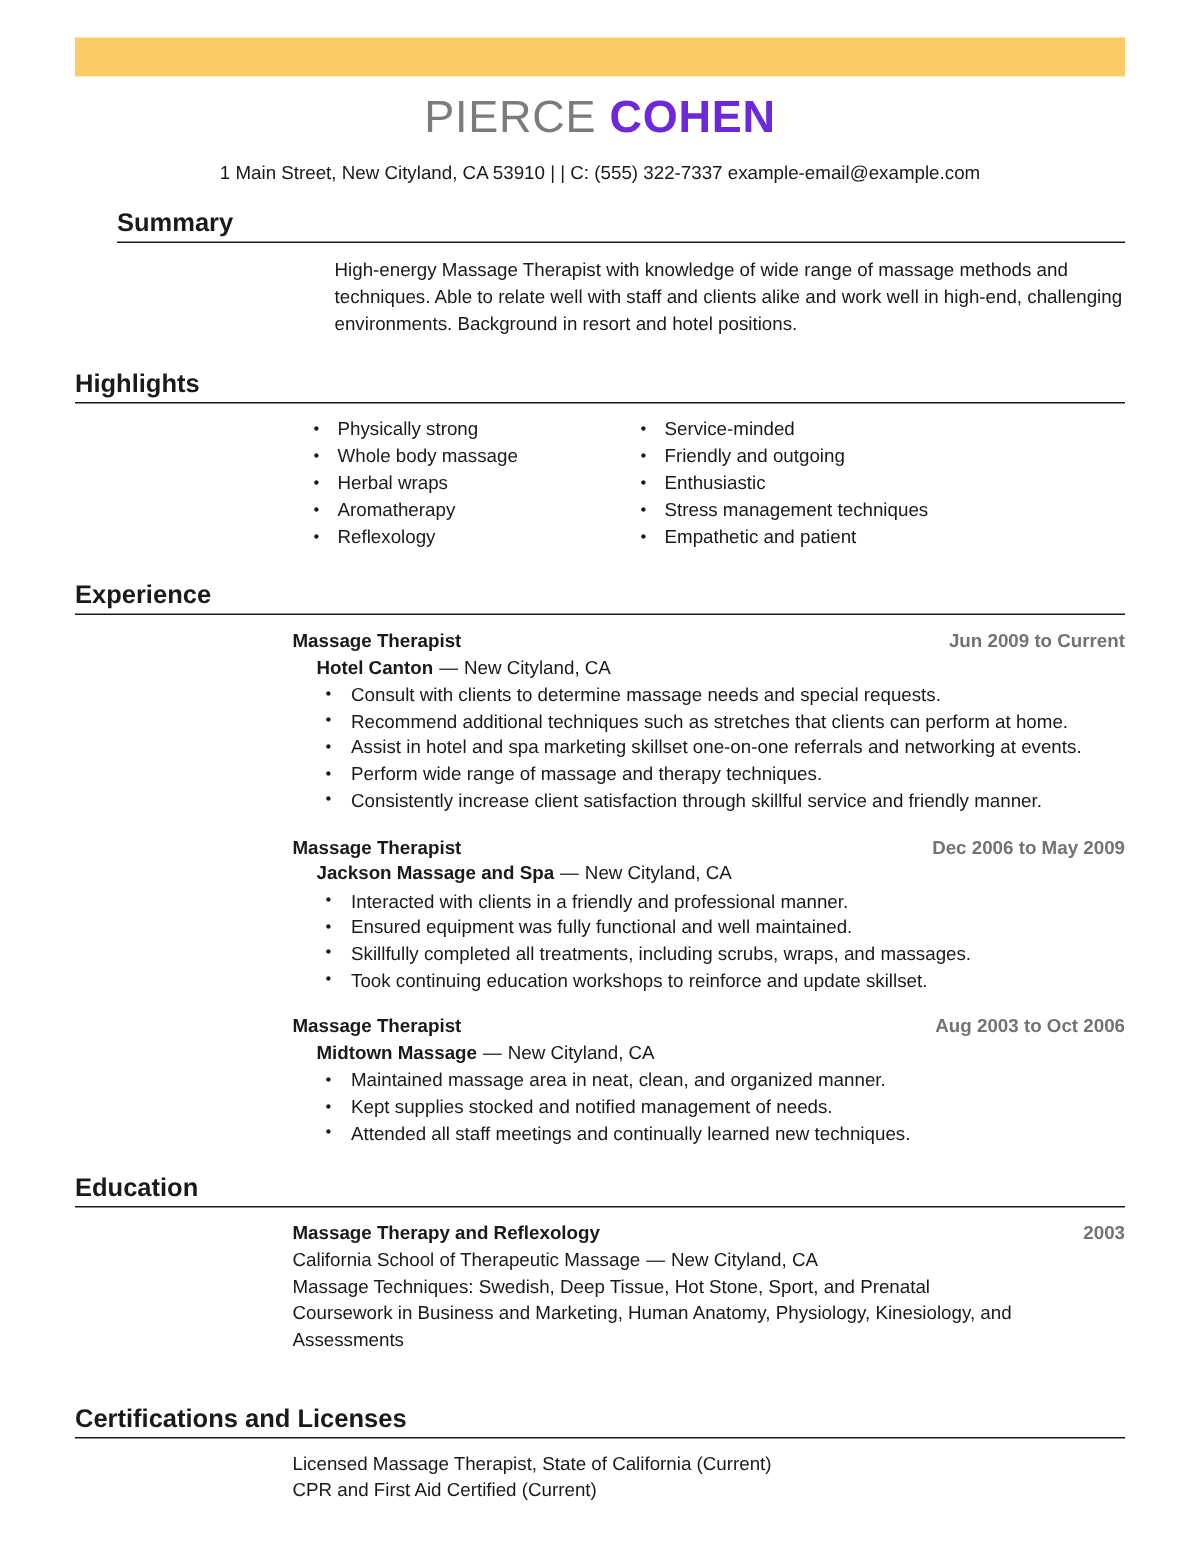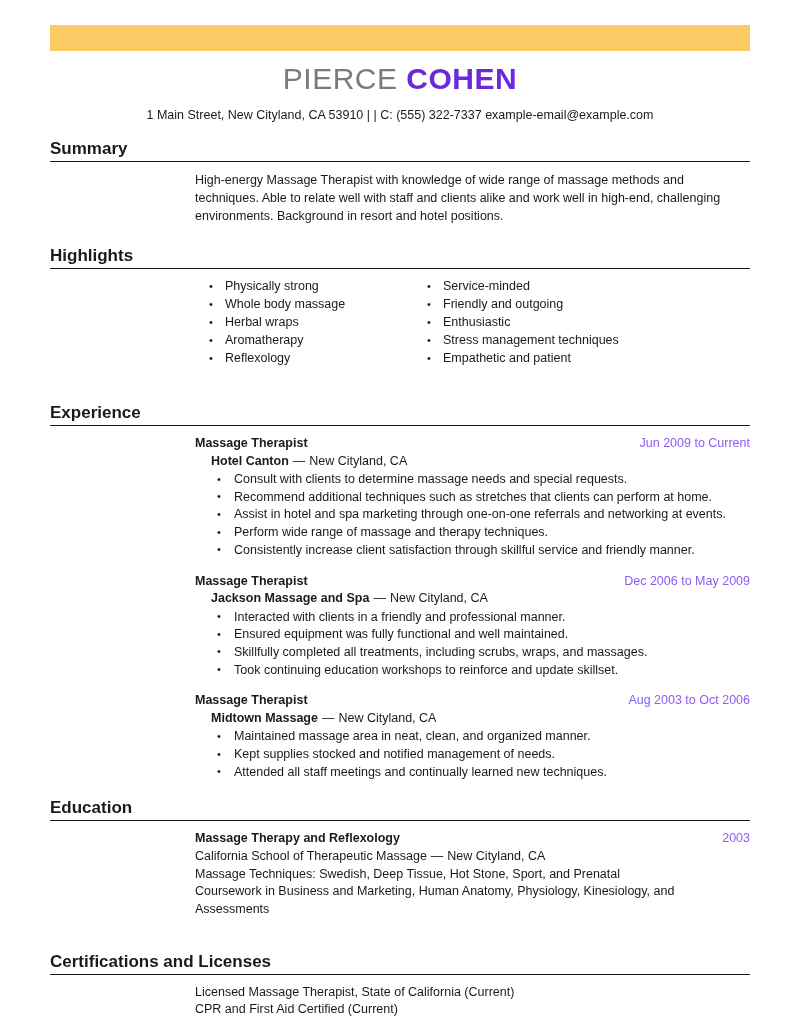--- a/index.html
+++ b/index.html
@@ -142,22 +142,22 @@
     justify-content: space-between;
     align-items: baseline;
     font-size: 12.5px;
     line-height: 17.5px;
   }
   .entry-title {
     font-weight: 700;
     color: #1a1a1a;
   }
   .entry-dates {
-    font-weight: 400;
-    color: #8b5cf6;
+    font-weight: 700;
+    color: #737373;
     white-space: nowrap;
     padding-left: 12px;
     text-align: right;
   }
   .entry-org-line {
     font-size: 12.5px;
     line-height: 17.5px;
     color: #1a1a1a;
     margin-left: 16px;
   }
@@ -199,22 +199,22 @@
     color: #1a1a1a;
   }
 
   
   .cert-line {
     font-size: 12.5px;
     line-height: 17.7px;
     color: #1a1a1a;
   }
 
-  .sp-summary { margin-bottom: 20px; }
-  .sp-highlights { margin-bottom: 34px; }
+  .sp-summary { margin-bottom: 20px; margin-left: 28px; }
+  .sp-highlights { margin-bottom: 18px; }
   .sp-experience { margin-bottom: 16px; }
   .sp-education { margin-bottom: 32px; }
 </style>
 </head>
 <body>
 
 <div class="page">
 
   <div class="accent-banner"></div>
 
@@ -267,21 +267,21 @@
         <div class="entry-row">
           <span class="entry-title">Massage Therapist</span>
           <span class="entry-dates">Jun 2009 to Current</span>
         </div>
         <div class="entry-org-line">
           <span class="entry-org">Hotel Canton</span><span class="entry-dash">—</span><span class="entry-loc">New Cityland, CA</span>
         </div>
         <ul class="entry-bullets">
           <li>Consult with clients to determine massage needs and special requests.</li>
           <li>Recommend additional techniques such as stretches that clients can perform at home.</li>
-          <li>Assist in hotel and spa marketing through one-on-one referrals and networking at events.</li>
+          <li>Assist in hotel and spa marketing skillset one-on-one referrals and networking at events.</li>
           <li>Perform wide range of massage and therapy techniques.</li>
           <li>Consistently increase client satisfaction through skillful service and friendly manner.</li>
         </ul>
       </div>
 
       <div class="entry">
         <div class="entry-row">
           <span class="entry-title">Massage Therapist</span>
           <span class="entry-dates">Dec 2006 to May 2009</span>
         </div>

